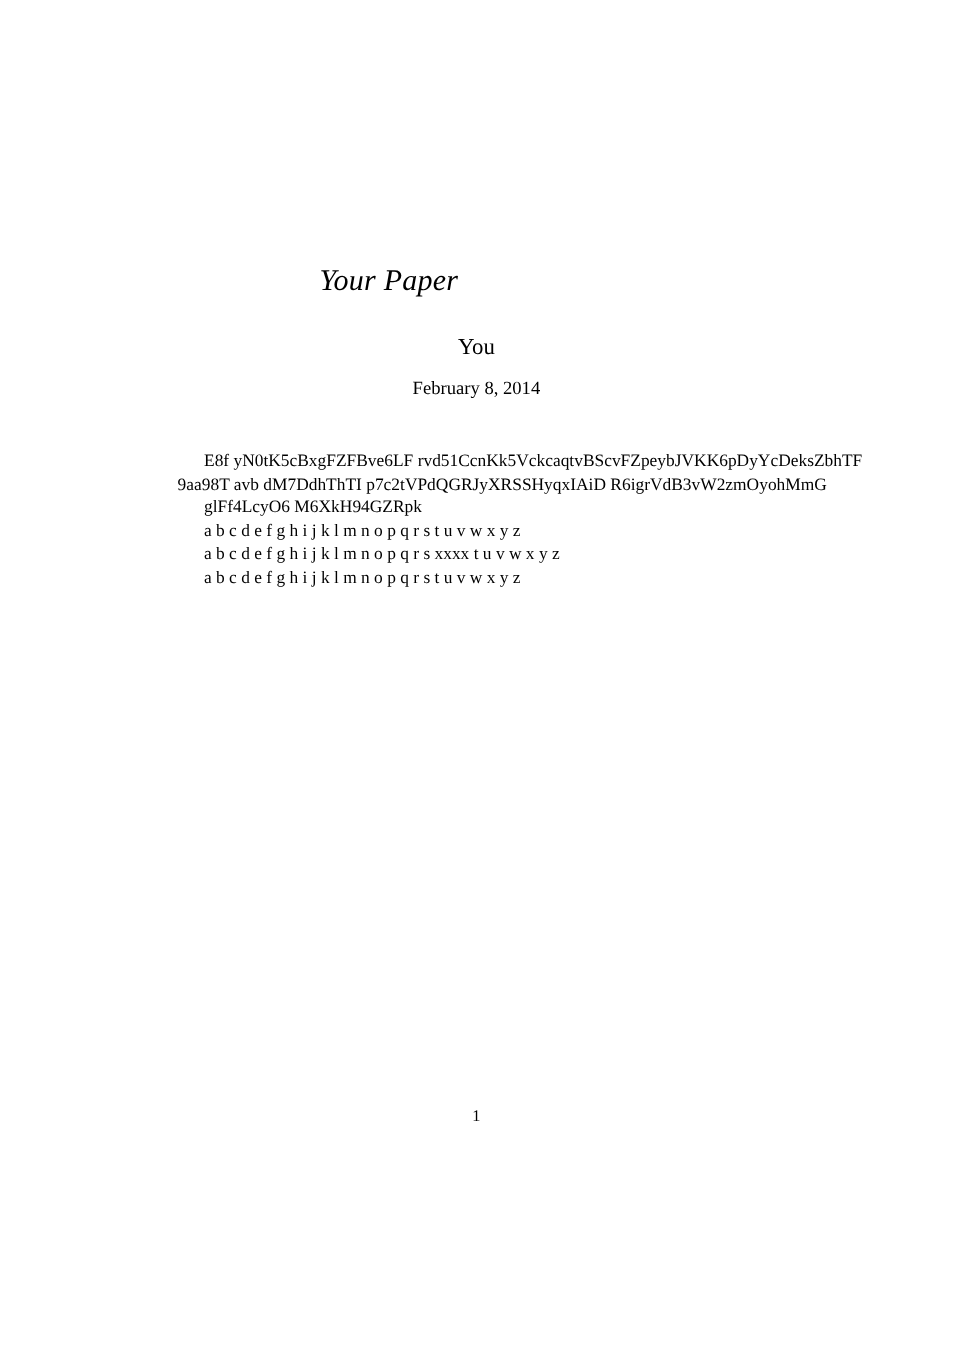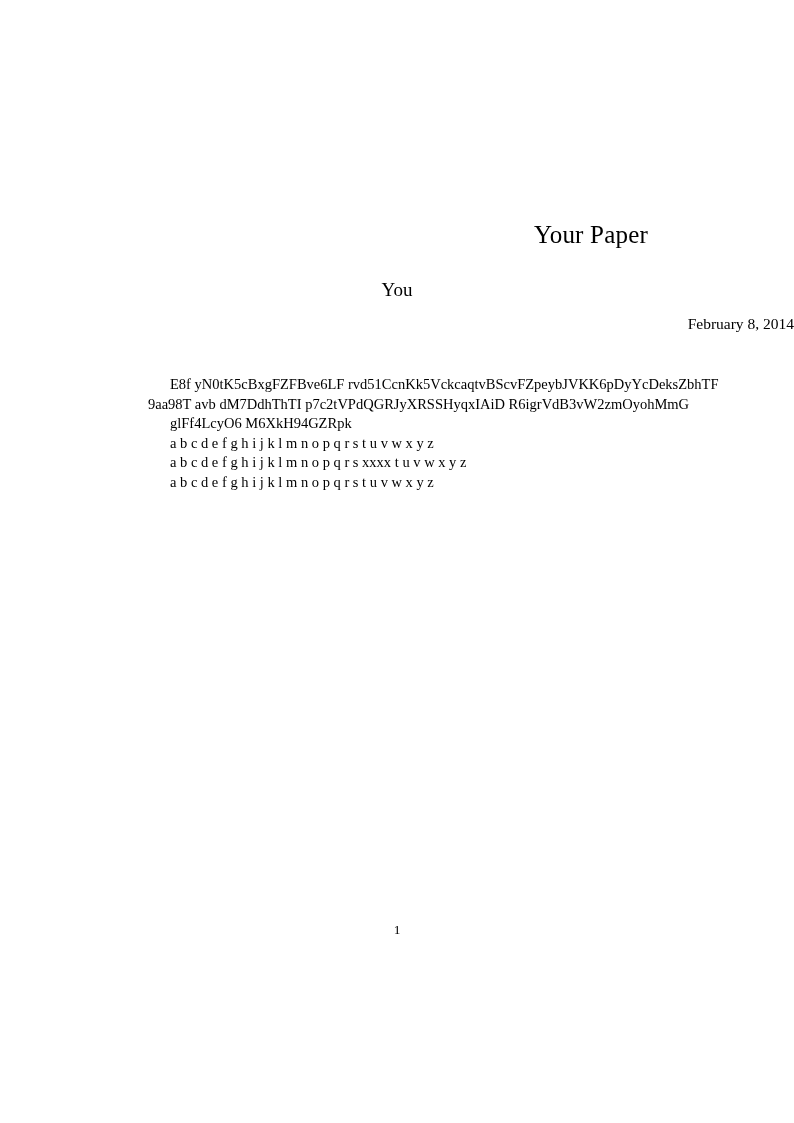--- a/index.html
+++ b/index.html
@@ -20,38 +20,39 @@
     left: 0;
     top: 0;
     width: 794px;
     height: 1123px;
   }
   .title {
     position: absolute;
     left: 0;
     top: 221px;
     width: 648px;
-    text-align: right;
+    text-align: center;
     font-size: 25px;
     letter-spacing: 0.2px;
+    font-style: italic;
   }
   .author {
     position: absolute;
     left: 0;
     top: 279px;
     width: 794px;
     text-align: center;
     font-size: 19px;
   }
   .date {
     position: absolute;
     left: 0;
     top: 315px;
     width: 794px;
-    text-align: right;
+    text-align: center;
     font-size: 15.5px;
   }
   .body-block {
     position: absolute;
     left: 148px;
     top: 375px;
     width: 700px;
     font-size: 14.5px;
     line-height: 19.6px;
     text-align: left;

